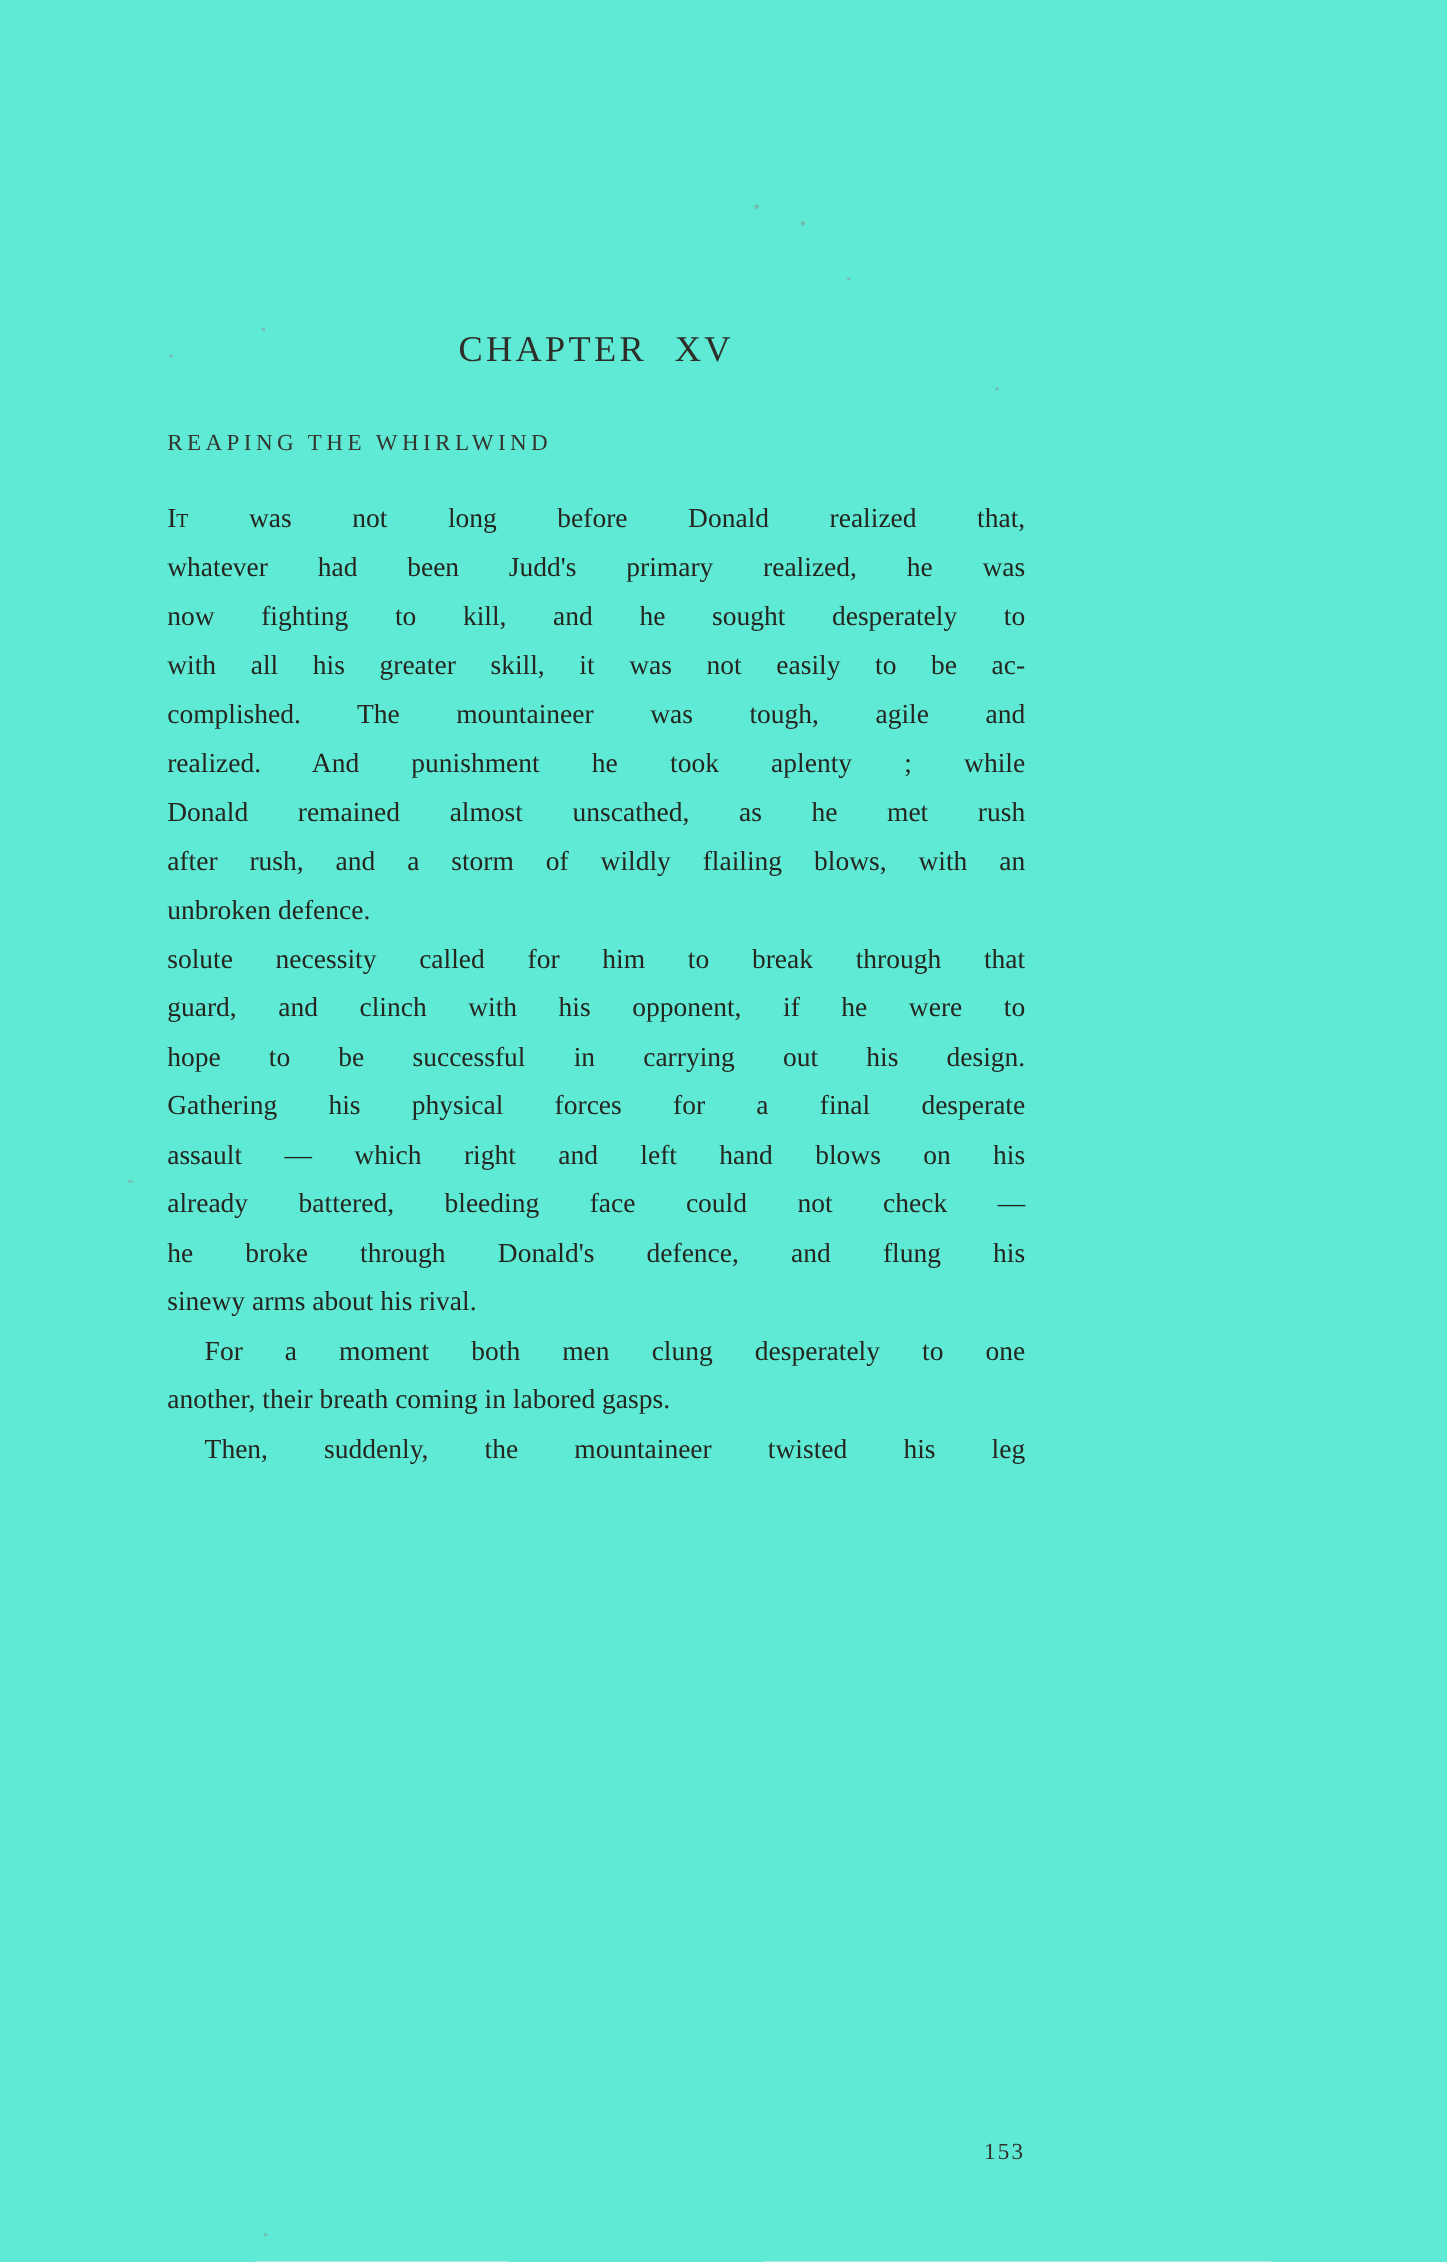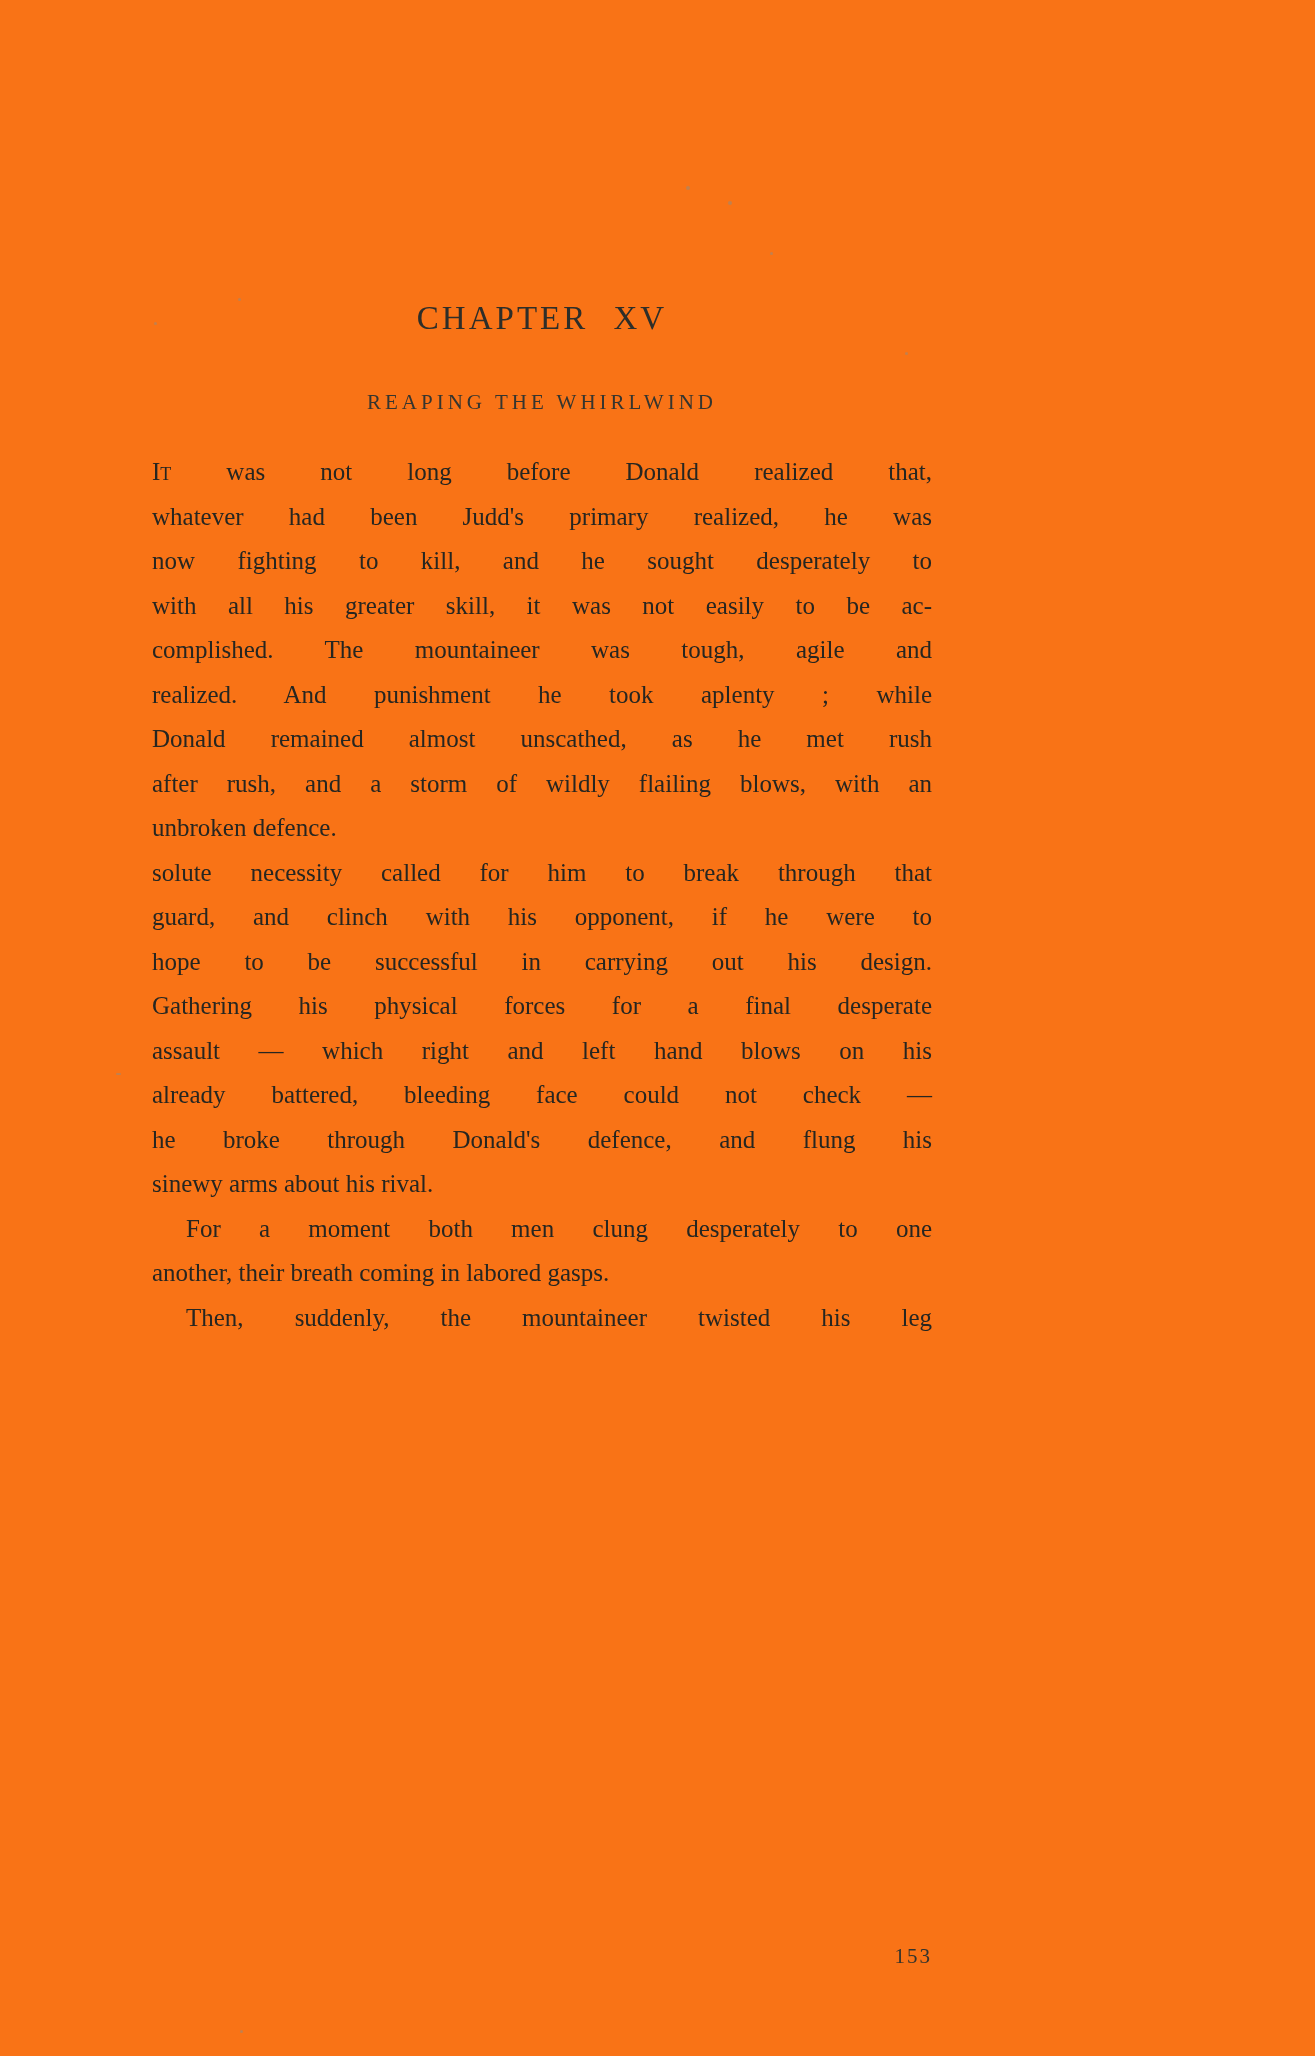--- a/index.html
+++ b/index.html
@@ -4,21 +4,21 @@
 <style>
   html, body {
     margin: 0;
     padding: 0;
     background: #e8e8e4;
   }
   .page {
     position: relative;
     width: 1315px;
     height: 2056px;
-    background: #f97316;
+    background: #5eead4;
     font-family: "Liberation Serif", serif;
     color: #272722;
     overflow: hidden;
     margin: 0 auto;
   }
   .chapter-heading {
     position: absolute;
     top: 300px;
     left: 152px;
     width: 780px;
@@ -29,21 +29,20 @@
     letter-spacing: 3px;
     word-spacing: 14px;
     color: #2e2e29;
   }
   .chapter-subtitle {
     position: absolute;
     top: 390px;
     left: 152px;
     width: 780px;
     margin: 0;
-    text-align: center;
     font-size: 21px;
     font-weight: 400;
     letter-spacing: 4px;
     color: #35352f;
   }
   .body-text {
     position: absolute;
     top: 450px;
     left: 152px;
     width: 780px;

